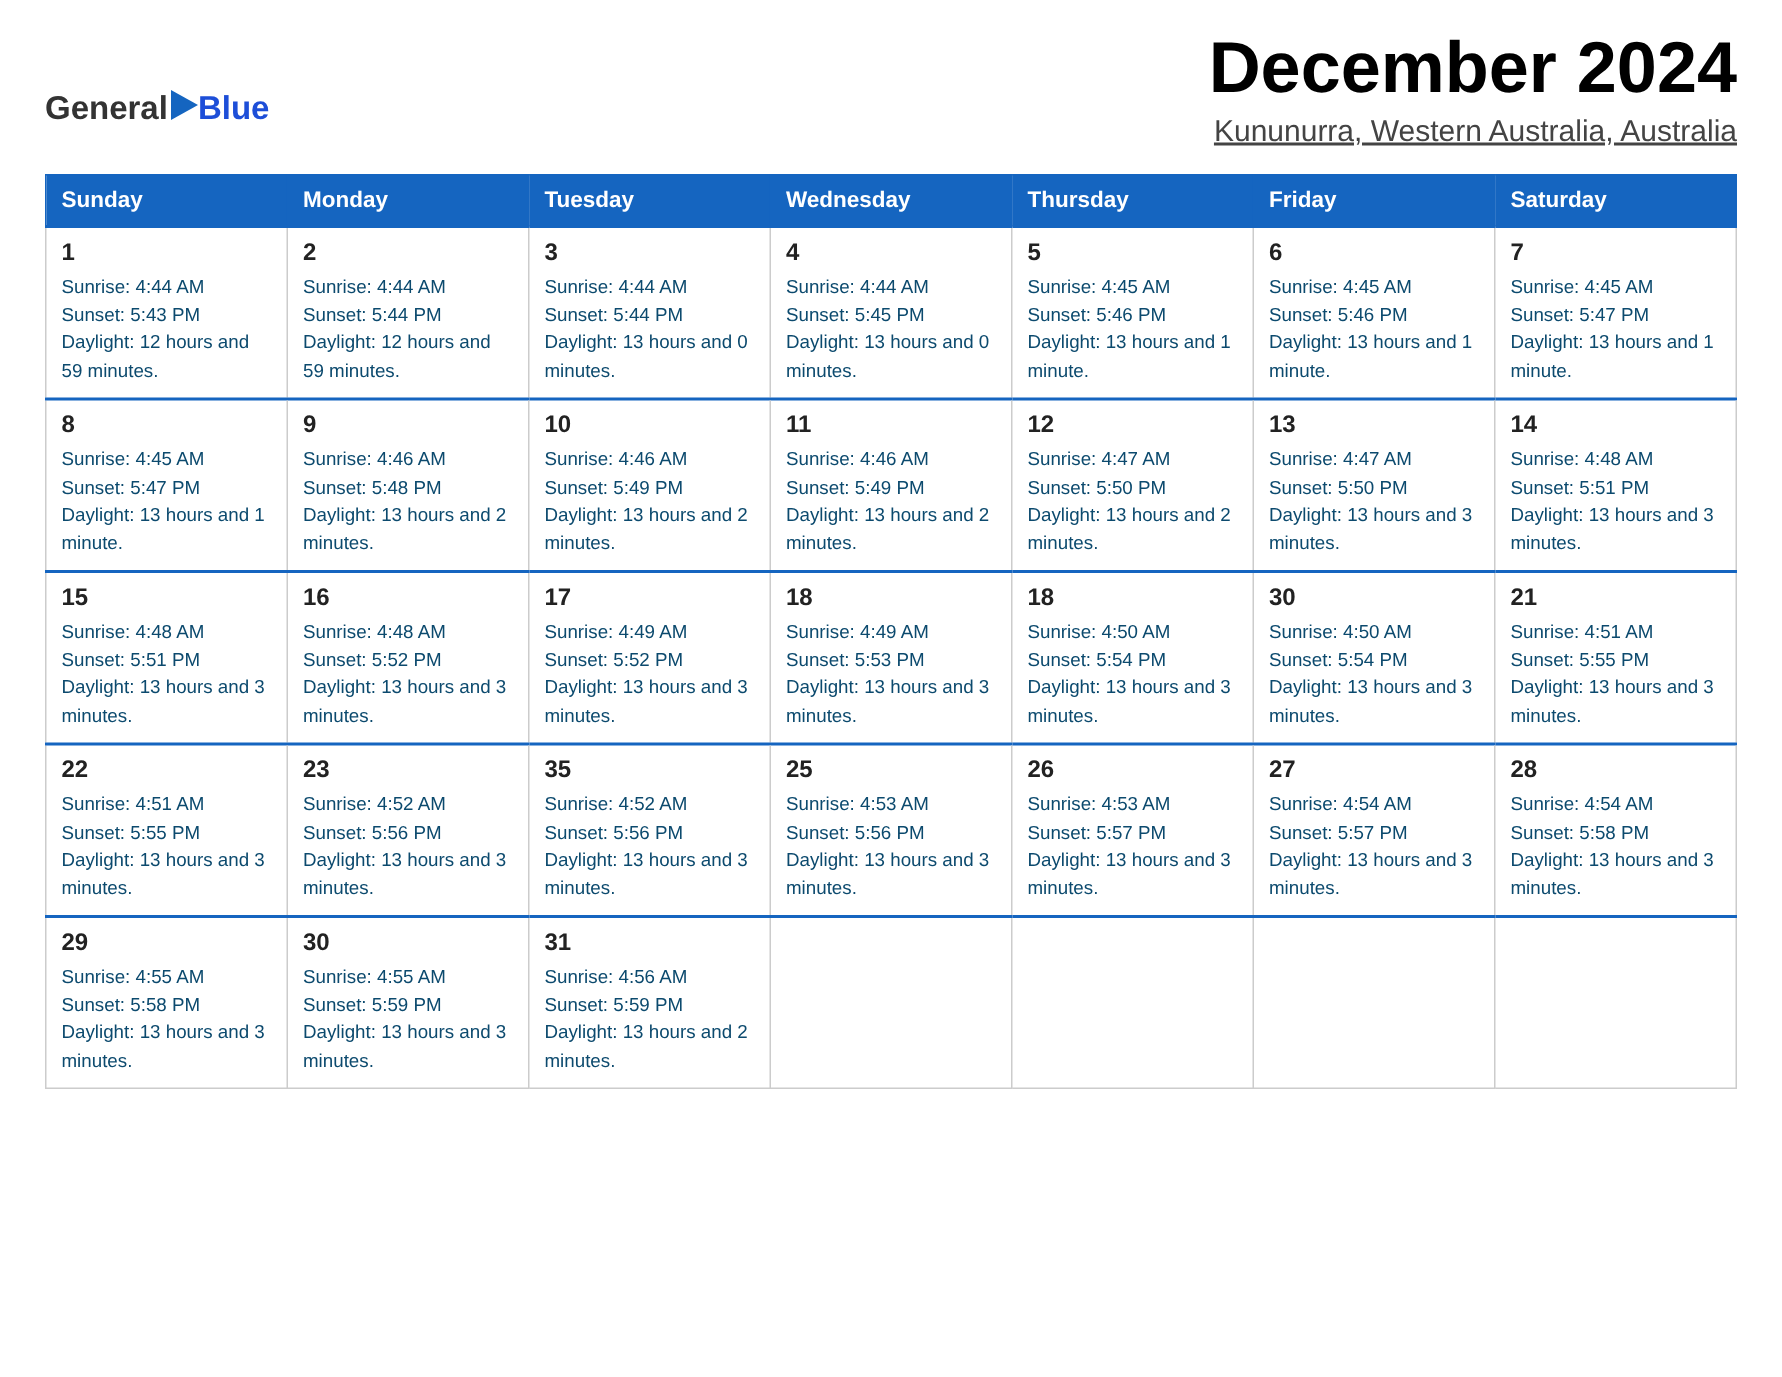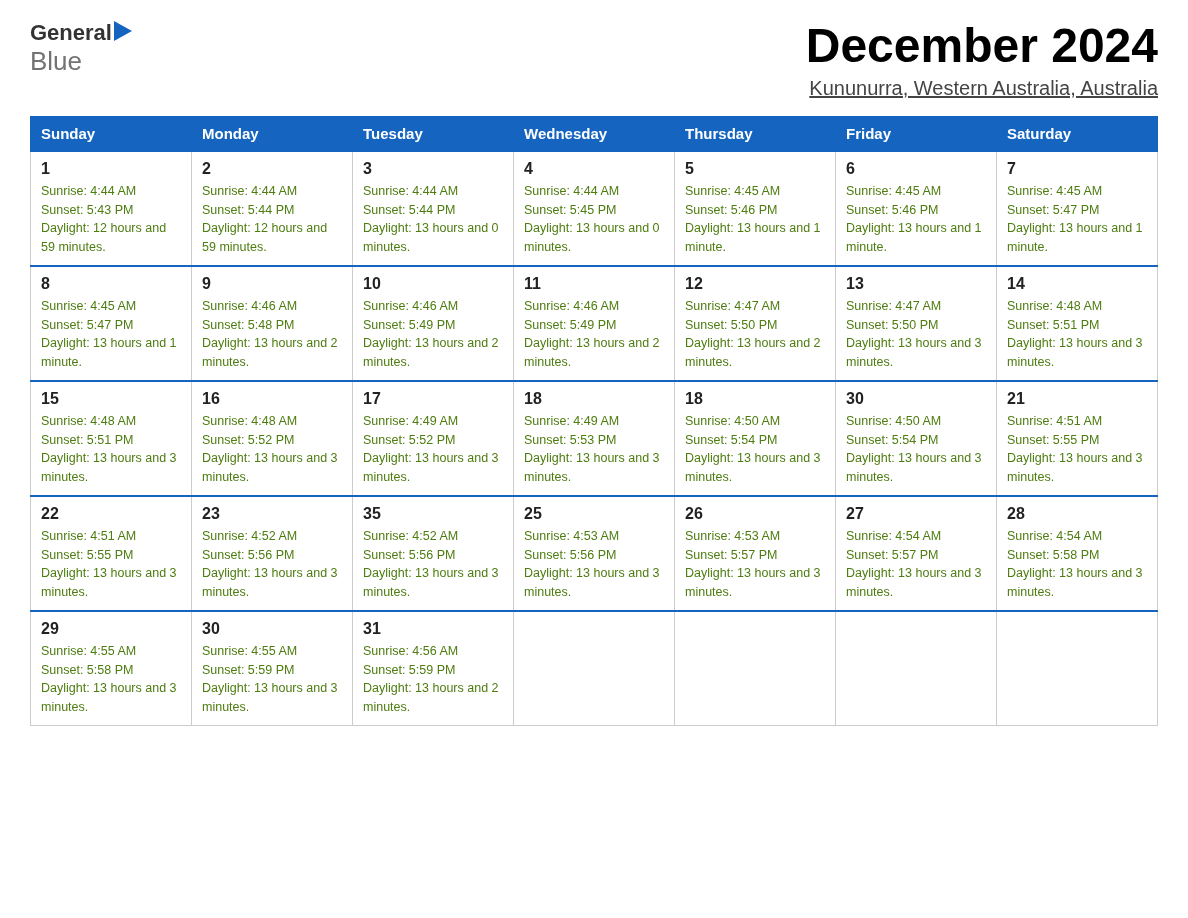--- a/index.html
+++ b/index.html
@@ -16,30 +16,31 @@
       align-items: flex-start;
       margin-bottom: 16px;
     }
     .logo-text-general {
       font-size: 22px;
       font-weight: bold;
       color: #333;
     }
     .logo-wrapper {
       display: flex;
-      flex-direction: column;
+      flex-direction: row;
+      margin-top: 39px;
     }
     .logo-line1 {
       display: flex;
       align-items: center;
     }
     .logo-line2 {
-      font-size: 26px;
-      font-weight: normal;
-      color: #737373;
+      font-size: 22px;
+      font-weight: bold;
+      color: #1d4ed8;
       margin-left: 0;
     }
     .title-area {
       text-align: right;
     }
     .month-title {
       font-size: 48px;
       font-weight: bold;
       color: #000000;
       line-height: 1.1;
@@ -77,21 +78,21 @@
     tbody tr td .day-number {
       font-size: 16px;
       font-weight: bold;
       color: #222;
       display: block;
       margin-bottom: 4px;
     }
     tbody tr td .day-info {
       font-size: 12.5px;
       line-height: 1.5;
-      color: #4d7c0f;
+      color: #0c4a6e;
     }
     tbody tr td.empty {
       background: #fff;
     }
   </style>
 </head>
 <body>
 
 <div class="header-area">
   <div class="logo-wrapper">

